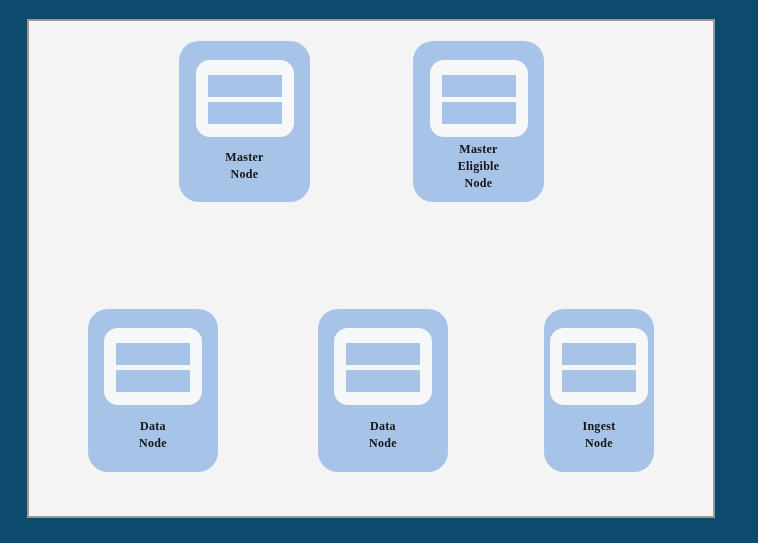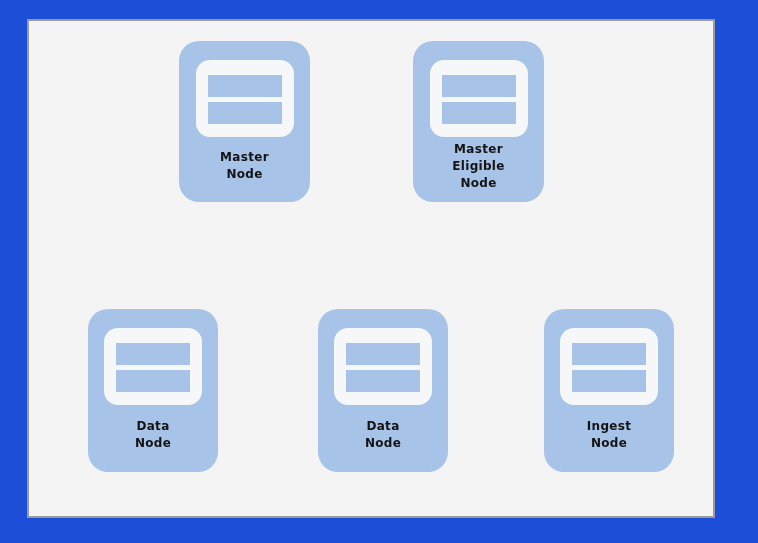--- a/index.html
+++ b/index.html
@@ -4,43 +4,44 @@
 <style>
   * { margin: 0; padding: 0; box-sizing: border-box; }
   html, body {
     width: 758px; height: 543px;
     background: #ffffff;
     font-family: "DejaVu Sans", "Liberation Sans", sans-serif;
   }
   .page {
     position: relative;
     width: 758px; height: 543px;
-    background: #1d4ed8;
+    background: #0c4a6e;
     overflow: hidden;
+    font-family: Liberation Serif, serif;
   }
   .panel {
     position: absolute;
     left: 27px; top: 19px;
     width: 688px; height: 499px;
     background: #f4f4f4;
     border: 2px solid #9a9a9a;
   }
   .node {
     position: absolute;
     display: flex;
     flex-direction: column;
     align-items: center;
     background: #a8c3e8;
     border-radius: 20px;
   }
   .node-1 { left: 150px; top: 20px;  width: 131px; height: 161px; }
   .node-2 { left: 384px; top: 20px;  width: 131px; height: 161px; }
   .node-3 { left: 59px;  top: 288px; width: 130px; height: 163px; }
   .node-4 { left: 289px; top: 288px; width: 130px; height: 163px; }
-  .node-5 { left: 515px; top: 288px; width: 130px; height: 163px; }
+  .node-5 { left: 515px; top: 288px; width: 110px; height: 163px; }
   .server-icon {
     margin-top: 19px;
     width: 98px; height: 77px;
     background: #f6f7f9;
     border-radius: 14px;
     display: flex;
     flex-direction: column;
     gap: 5px;
     padding: 15px 12px 13px;
     flex-shrink: 0;

